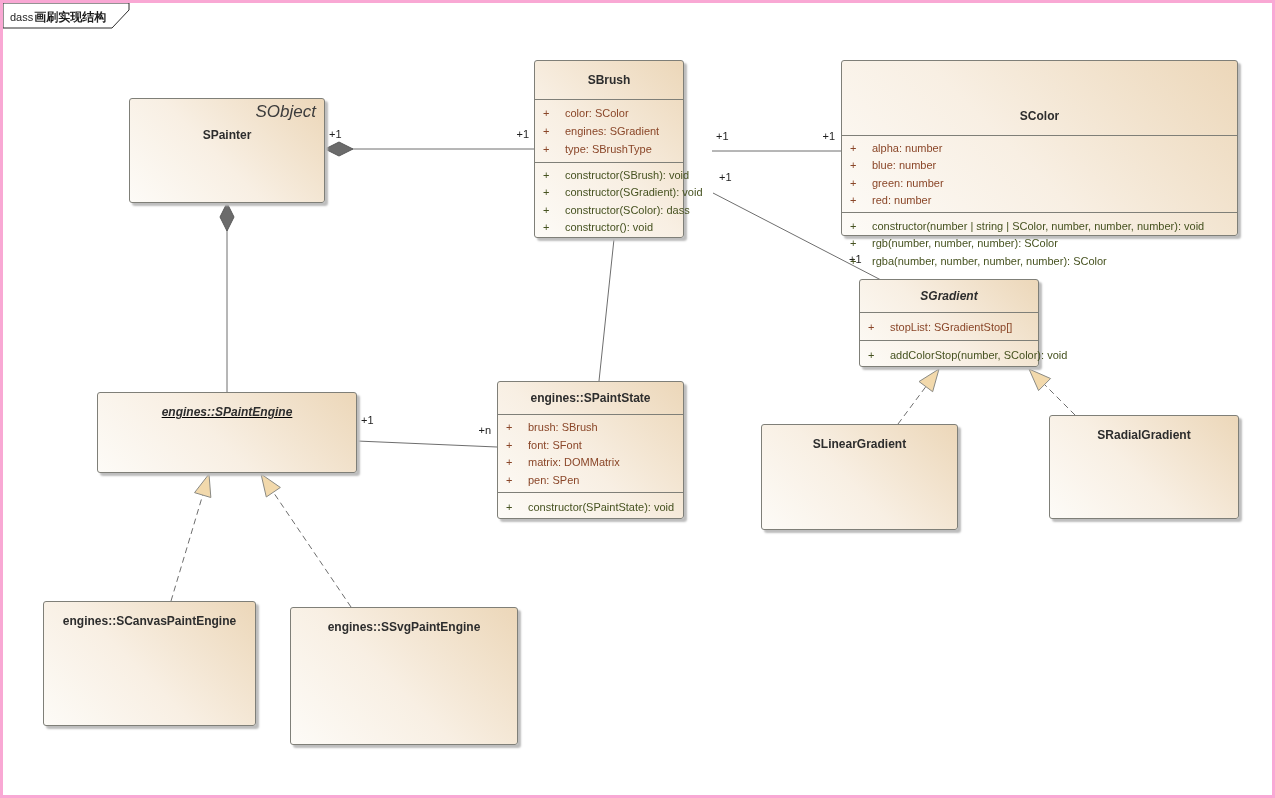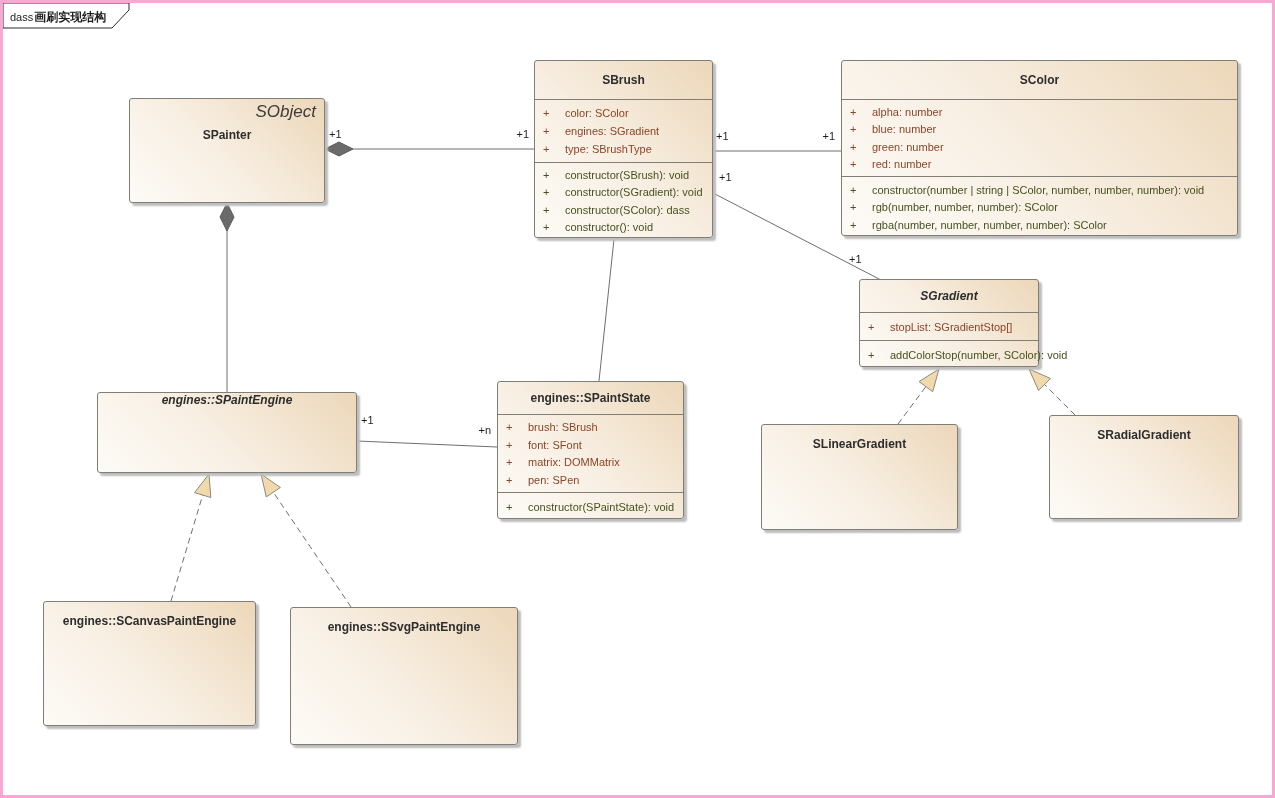--- a/index.html
+++ b/index.html
@@ -80,21 +80,21 @@
         <line x1="348" y1="604" x2="270.3295702429964" y2="489.22036491465025" stroke="#6e6e6e" stroke-width="1" stroke-dasharray="6 4"></line>
         <polygon points="258,471 277.3692566872931,484.4566673207653 263.2898837986997,493.9840625085352" fill="#f2d9ac" stroke="#8a8a84"></polygon>
       </g>
     </svg>
 <div class="uml-class" style="left: 126px; top: 95px; width: 196px; height: 105px;">
       <div class="uml-head plain" style="padding-top: 0px;">
         <div class="stereo">SObject</div>
         <div class="uml-name" style="margin-top: 6px;">SPainter</div>
       </div>
     </div>
-    <div class="uml-class" style="left: 531px; top: 57px; width: 179px; height: 178px;">
+    <div class="uml-class" style="left: 531px; top: 57px; width: 150px; height: 178px;">
       <div class="uml-head centered" style="height: 38px;">
         <div class="uml-name">SBrush</div>
       </div>
       <div class="uml-sec attrs" style="height: 63px;">
         <div class="uml-row">
           <span class="vis">+</span>
           <span class="txt">color: SColor</span>
         </div>
         <div class="uml-row">
           <span class="vis">+</span>
@@ -118,21 +118,21 @@
           <span class="vis">+</span>
           <span class="txt">constructor(SColor): dass</span>
         </div>
         <div class="uml-row">
           <span class="vis">+</span>
           <span class="txt">constructor(): void</span>
         </div>
       </div>
     </div>
     <div class="uml-class" style="left: 838px; top: 57px; width: 397px; height: 176px;">
-      <div class="uml-head centered" style="height: 38px;">
+      <div class="uml-head centered" style="height: 38px; margin-top: 36px;">
         <div class="uml-name">SColor</div>
       </div>
       <div class="uml-sec attrs" style="height: 77px;">
         <div class="uml-row">
           <span class="vis">+</span>
           <span class="txt">alpha: number</span>
         </div>
         <div class="uml-row">
           <span class="vis">+</span>
           <span class="txt">blue: number</span>
@@ -172,21 +172,21 @@
         </div>
       </div>
       <div class="uml-sec methods" style="height: 28px;">
         <div class="uml-row">
           <span class="vis">+</span>
           <span class="txt">addColorStop(number, SColor): void</span>
         </div>
       </div>
     </div>
     <div class="uml-class" style="left: 94px; top: 389px; width: 260px; height: 81px;">
-      <div class="uml-head plain" style="">
+      <div class="uml-head plain" style="padding-top: 12px; text-decoration: underline;">
         <div class="uml-name abstract">engines::SPaintEngine</div>
       </div>
     </div>
     <div class="uml-class" style="left: 494px; top: 378px; width: 187px; height: 138px;">
       <div class="uml-head centered" style="height: 32px;">
         <div class="uml-name">engines::SPaintState</div>
       </div>
       <div class="uml-sec attrs" style="height: 78px;">
         <div class="uml-row">
           <span class="vis">+</span>

